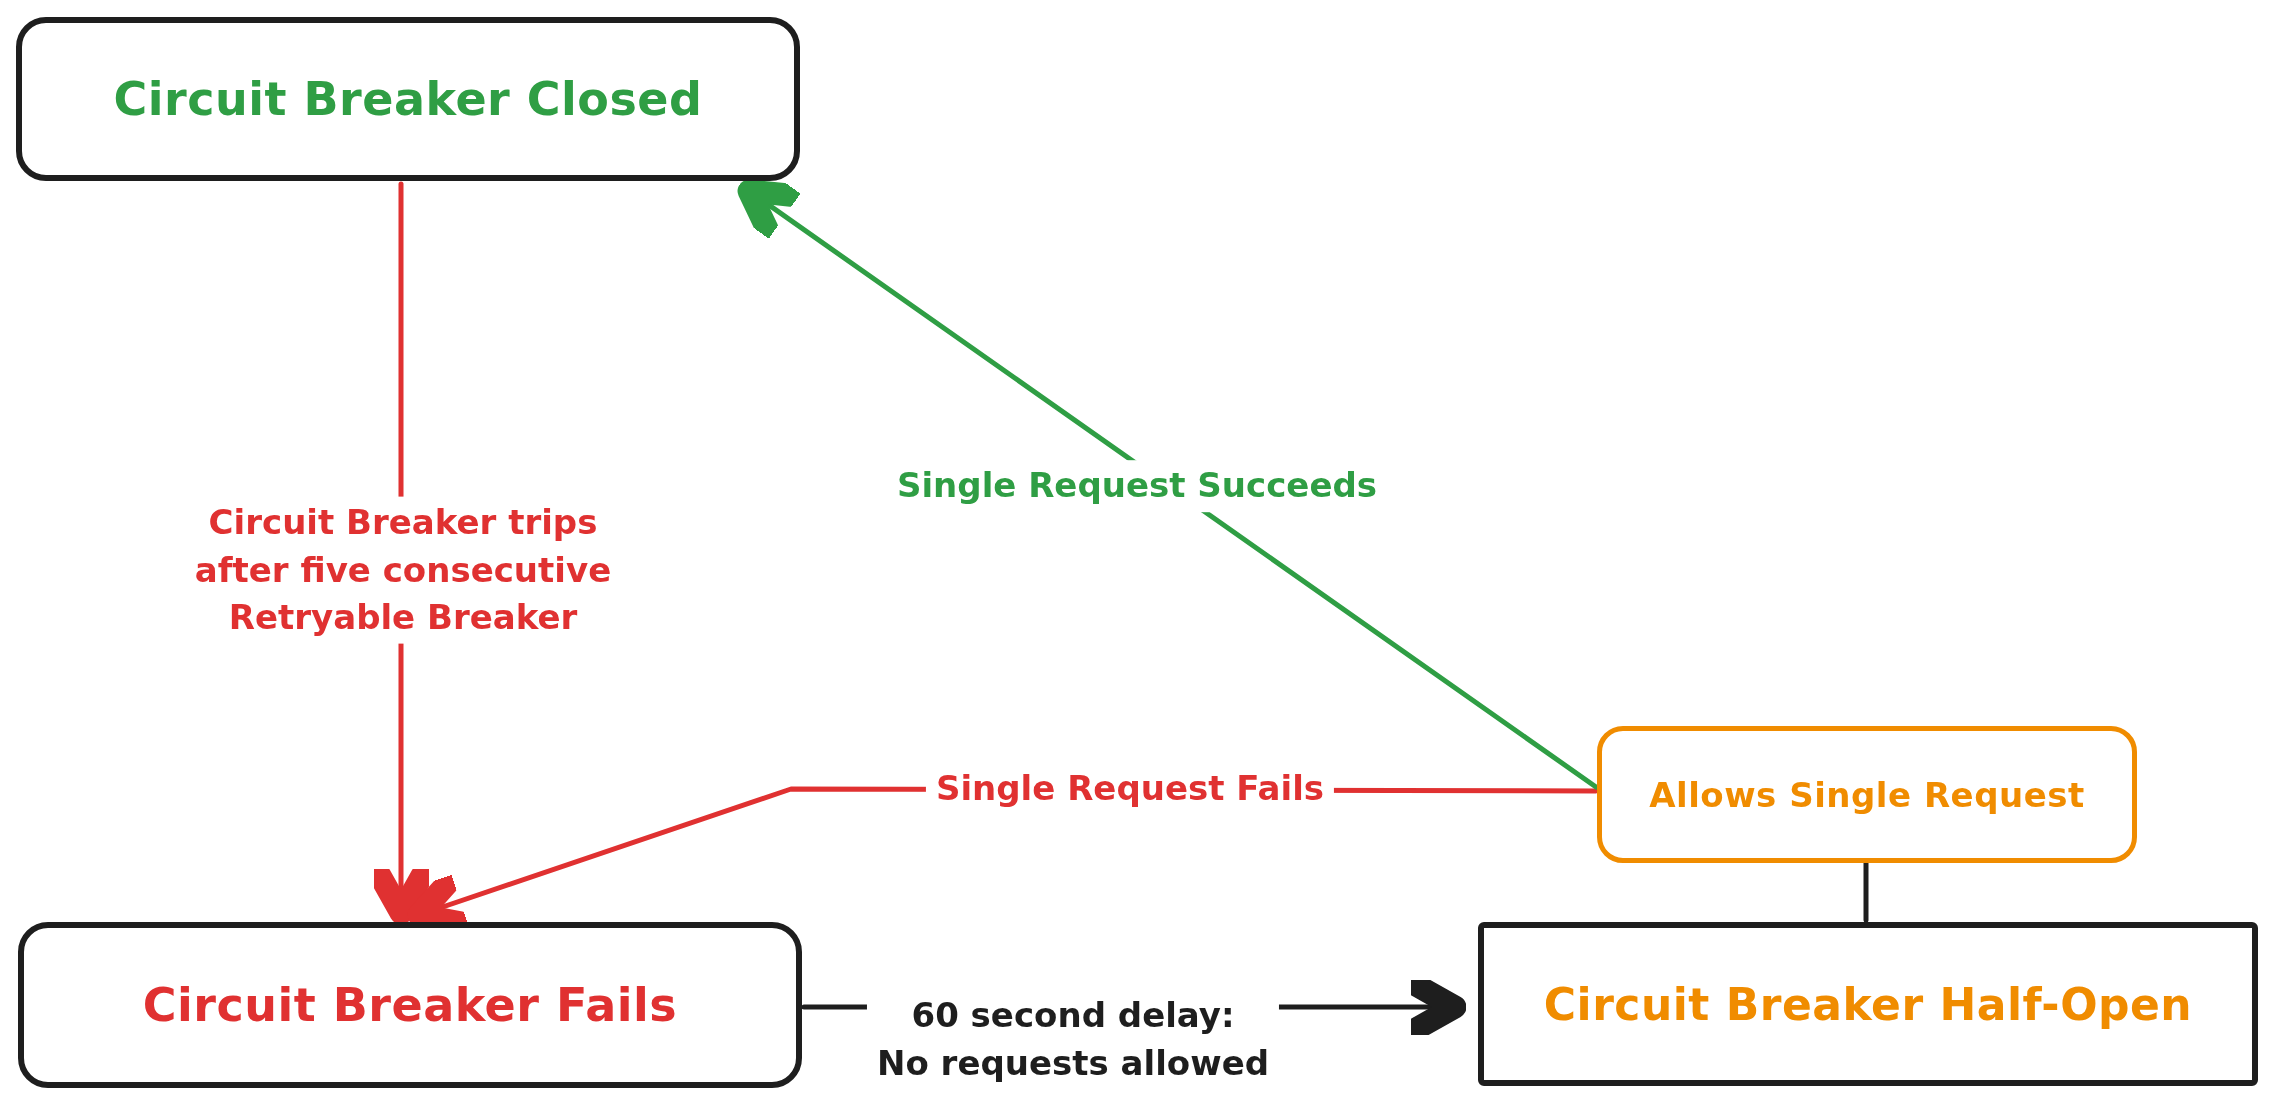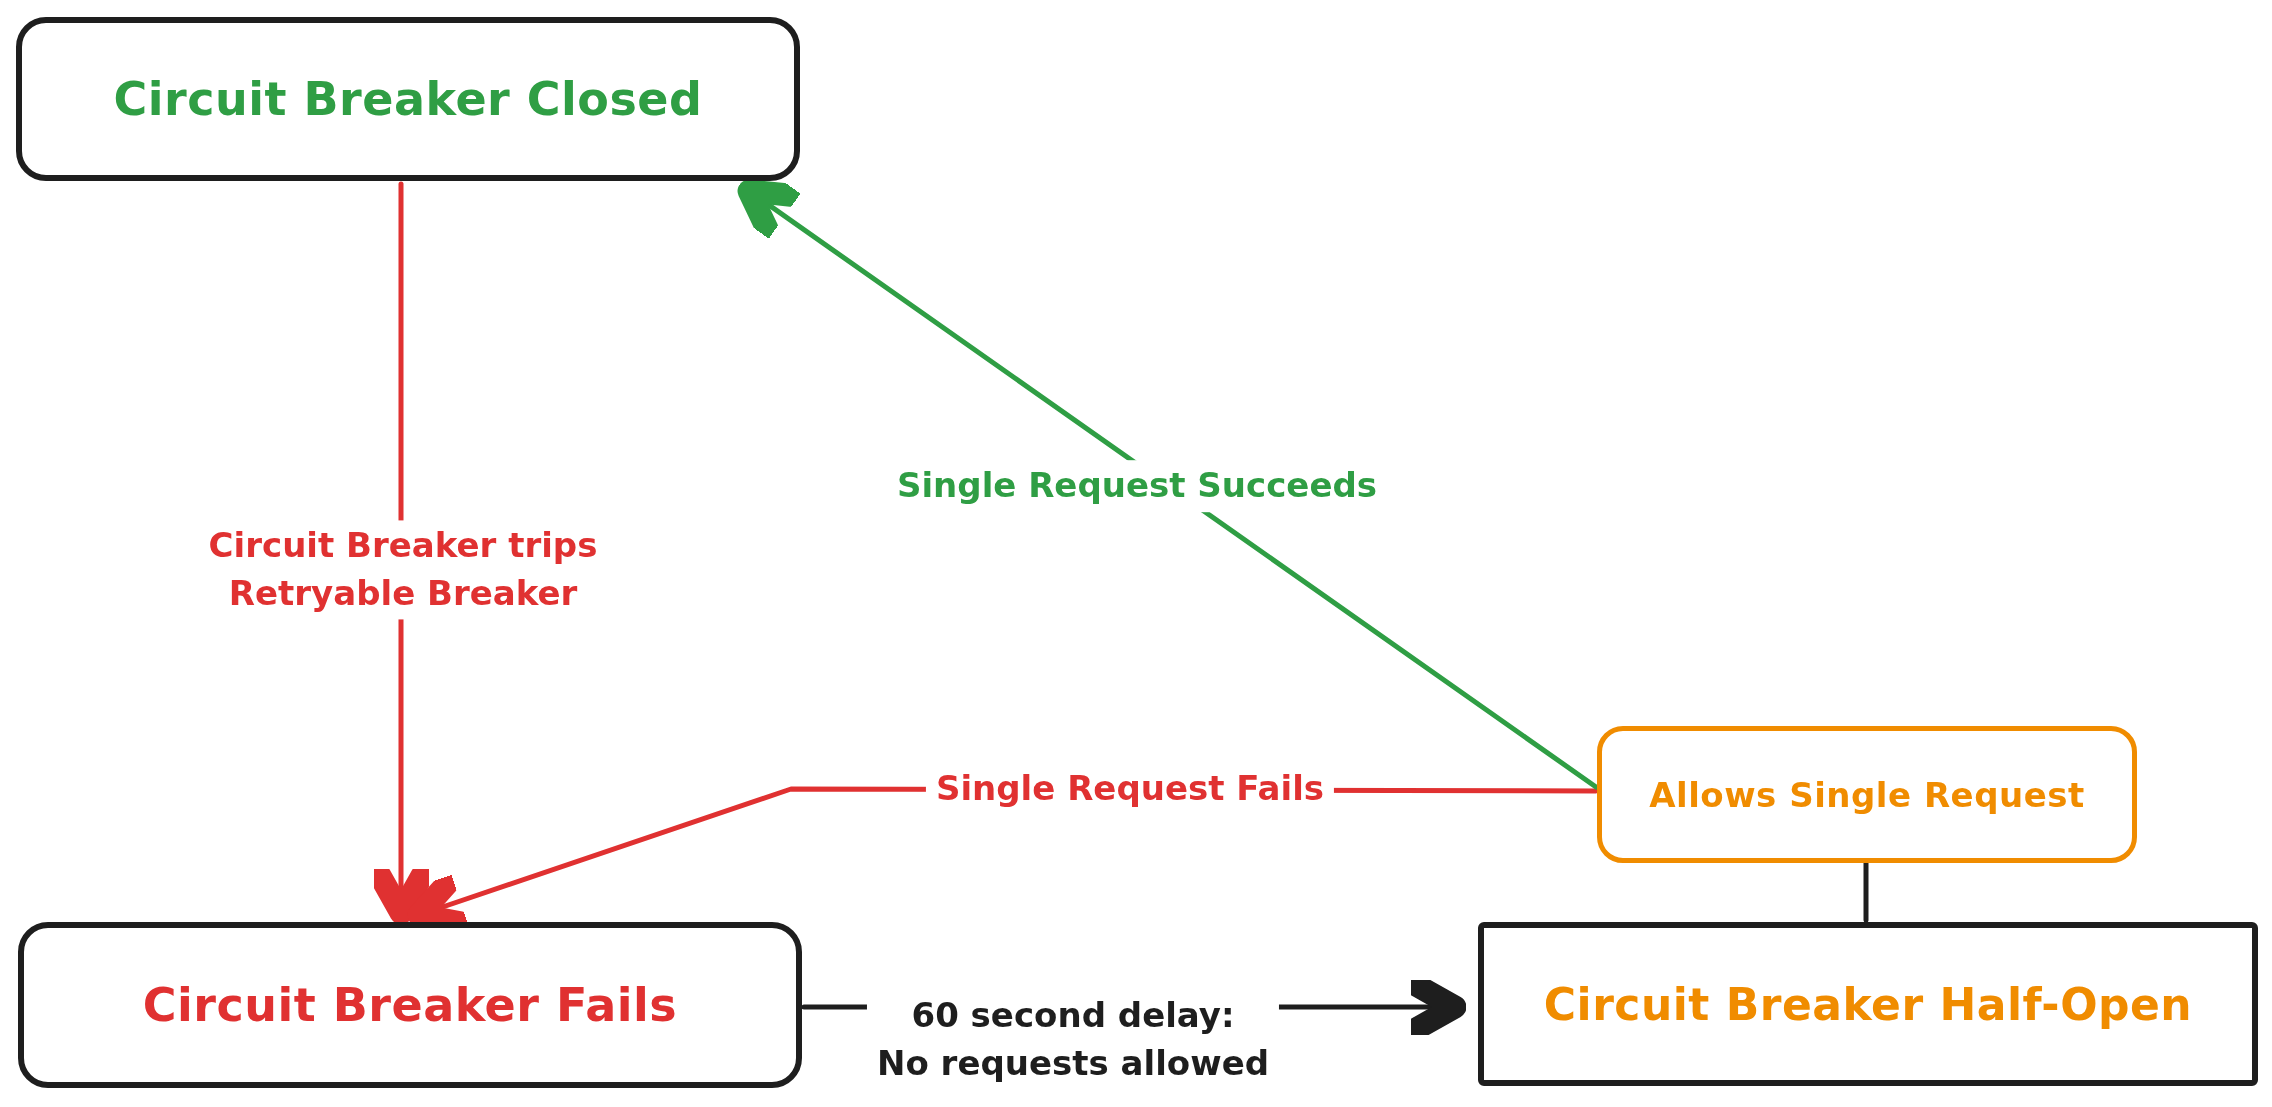--- a/index.html
+++ b/index.html
@@ -76,20 +76,21 @@
   <div class="node node-half-open">
     <span>Circuit Breaker Half-Open</span>
   </div>
 
   <div class="node node-allows">
     <span>Allows Single Request</span>
   </div>
 
   <div class="edge-label lbl-trips">
     <div>Circuit Breaker trips</div>
+    <div>after five consecutive</div>
     <div>Retryable Breaker</div>
   </div>
 
   <div class="edge-label lbl-fails">Single Request Fails</div>
 
   <div class="edge-label lbl-succeeds">Single Request Succeeds</div>
 
   <div class="edge-label lbl-delay">
     <div>60 second delay:</div>
     <div>No requests allowed</div>

